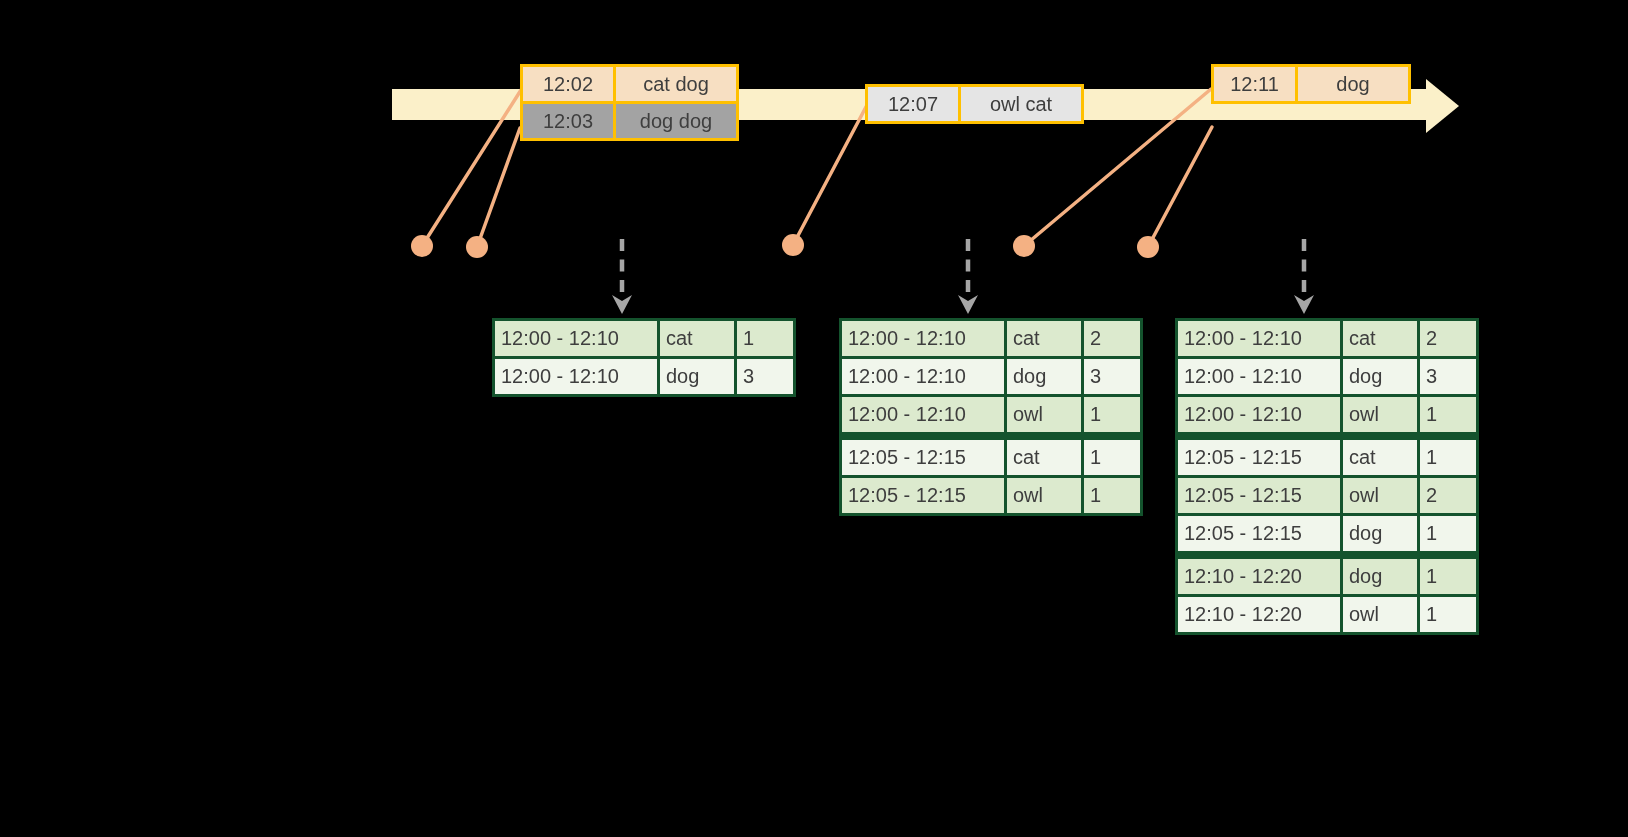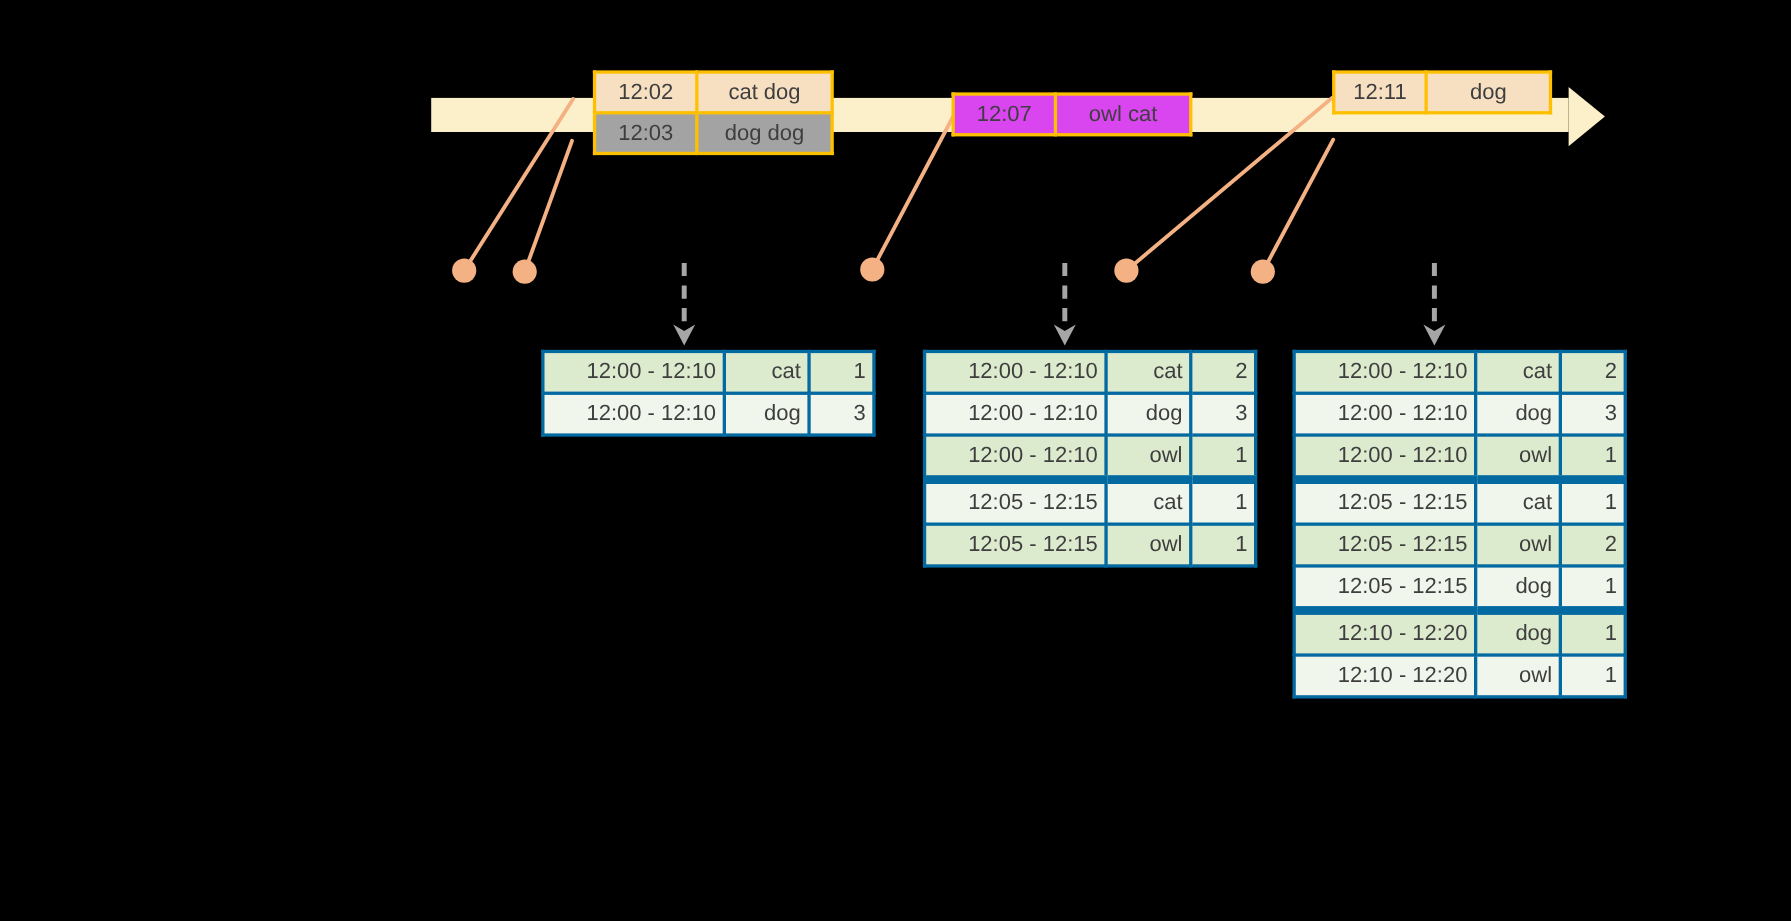--- a/index.html
+++ b/index.html
@@ -37,32 +37,32 @@
   .etable td{
     border:3px solid #FFC000;
     height:34px;
     text-align:center;
     font-size:20px;
     padding:0 4px;
     white-space:nowrap;
   }
   .etable .rd td{background:#F7DFC2;}
   .etable .rl td{background:#a3a3a3;}
-  .etable .rm td{background:#d946ef;}
+  .etable .rm td{background:#e5e5e5;}
   
   .gtable{
     position:absolute;
     border-collapse:collapse;
     table-layout:fixed;
     border:2px solid #70AD47;
   }
   .gtable td{
-    border:3px solid #0369a1;
+    border:3px solid #14532d;
     height:35px;
-    text-align:right;
+    text-align:left;
     font-size:20px;
     padding:0 6px;
     white-space:nowrap;
   }
   .gtable .rd td{background:#DCEACE;}
   .gtable .rl td{background:#F1F6EC;}
   .gtable .group-start td{border-top-width:8px;}
   .col-window{width:150px;}
   .col-word{width:62px;}
   .col-count{width:44px;}
@@ -97,21 +97,21 @@
     <g>
       <line x1="622" y1="239" x2="622" y2="296" stroke="#A6A6A6" stroke-width="4.5" stroke-dasharray="12 8.5"></line>
       <path d="M 612 295 L 622 314 L 632 295 L 622 301 Z" fill="#A6A6A6"></path>
       <line x1="968" y1="239" x2="968" y2="296" stroke="#A6A6A6" stroke-width="4.5" stroke-dasharray="12 8.5"></line>
       <path d="M 958 295 L 968 314 L 978 295 L 968 301 Z" fill="#A6A6A6"></path>
       <line x1="1304" y1="239" x2="1304" y2="296" stroke="#A6A6A6" stroke-width="4.5" stroke-dasharray="12 8.5"></line>
       <path d="M 1294 295 L 1304 314 L 1314 295 L 1304 301 Z" fill="#A6A6A6"></path>
     </g>
   </svg>
 
-  <table class="etable" style="left:539px;top:64px;padding-left:30px;">
+  <table class="etable" style="left:520px;top:64px;padding-left:30px;">
     <tbody>
         <tr class="rd">
       <td class="ecol-time">12:02</td>
       <td class="ecol-words">cat dog</td>
     </tr>
     <tr class="rl">
       <td class="ecol-time">12:03</td>
       <td class="ecol-words">dog dog</td>
     </tr>
   </tbody>

